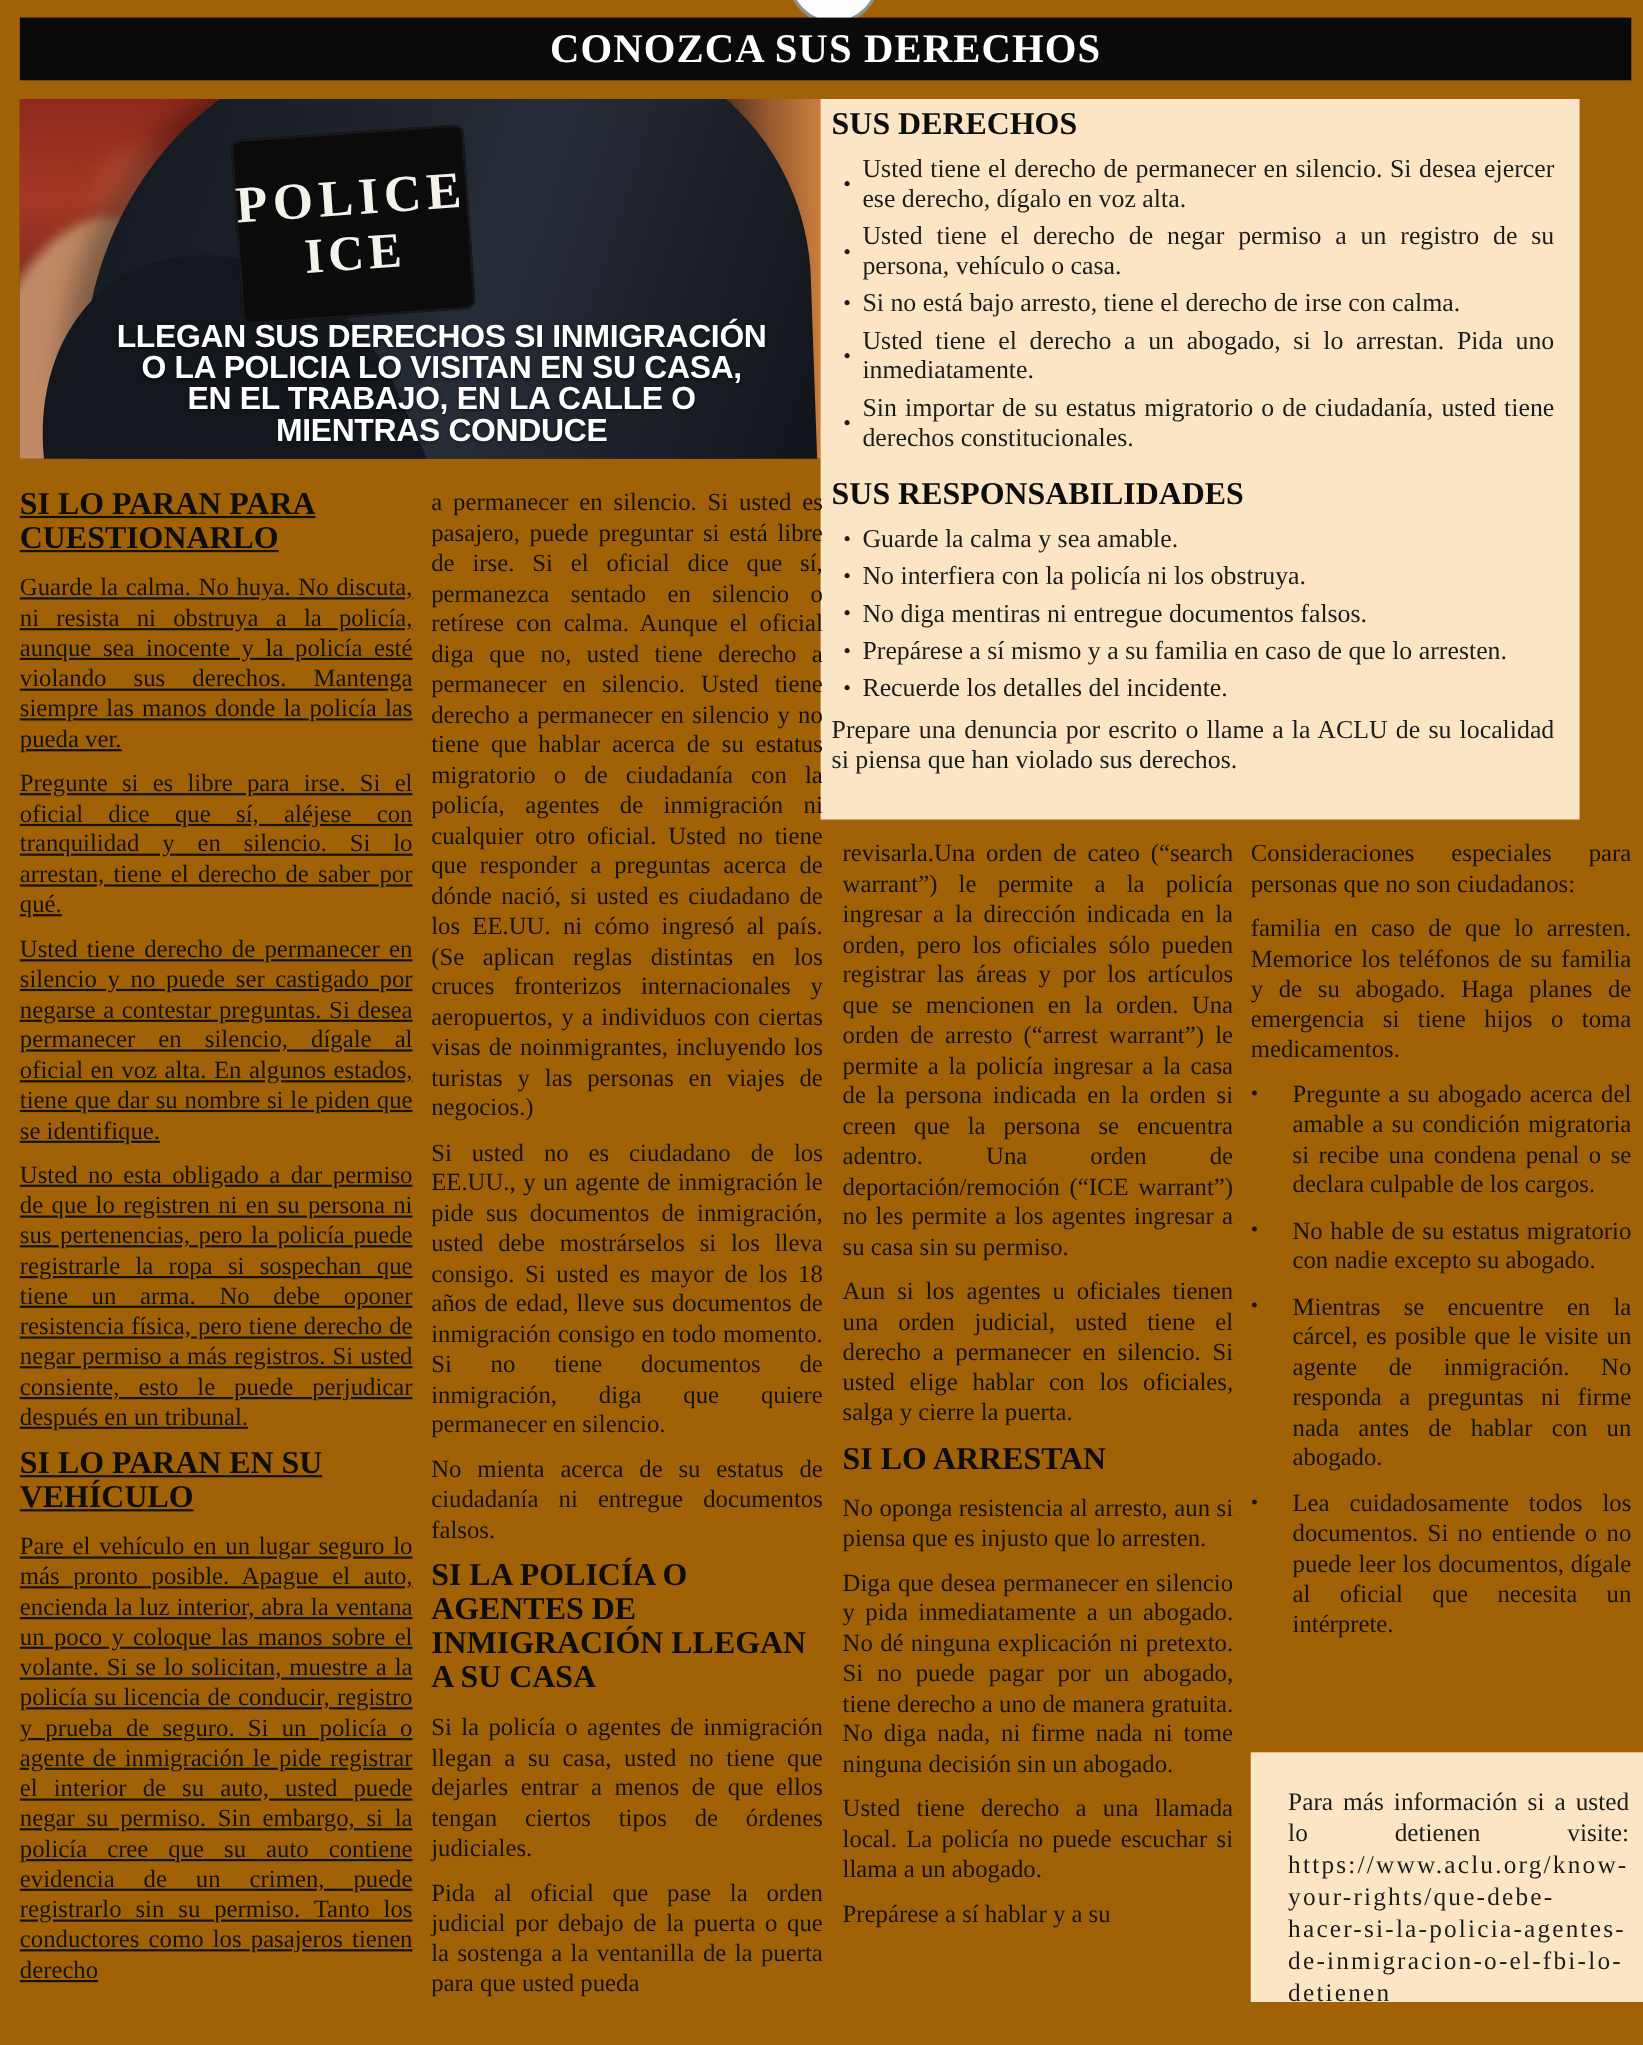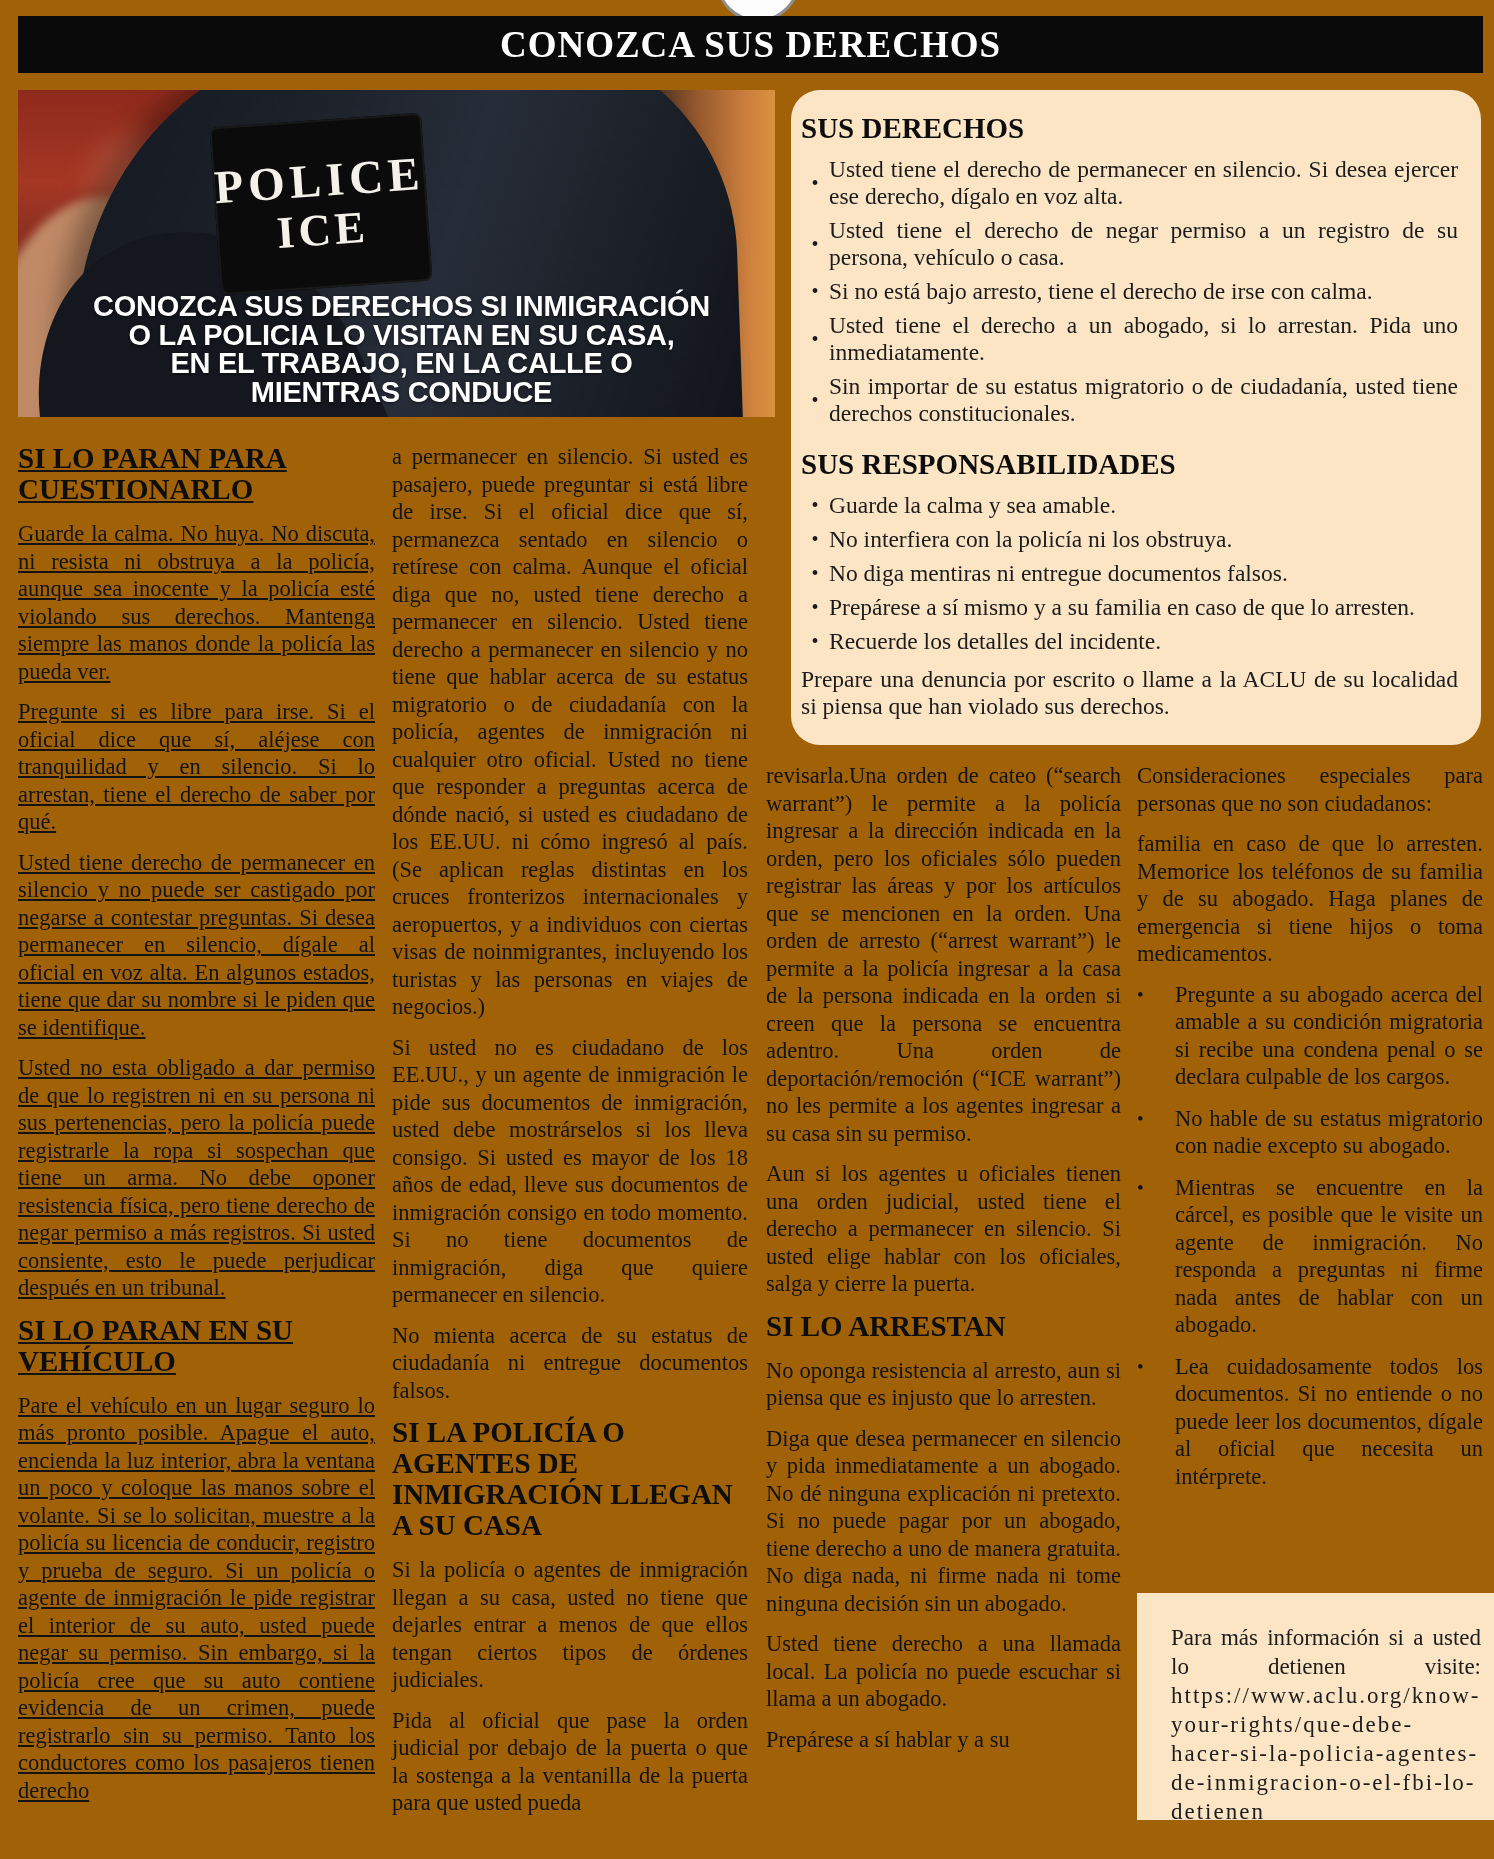--- a/index.html
+++ b/index.html
@@ -35,22 +35,22 @@
     background:#0b0b0c; transform:rotate(-4deg); border-radius:8px;
     display:flex; flex-direction:column; align-items:center; justify-content:center;
     box-shadow: inset 0 0 0 2px #191919; }
   .ph-patch .l1 { font-weight:700; font-size:47px; line-height:52px; color:#f4f1ea; letter-spacing:5px; }
   .ph-patch .l2 { font-weight:700; font-size:45px; line-height:48px; color:#f4f1ea; letter-spacing:4px; }
   .ph-caption { position:absolute; left:38px; right:28px; top:202px; text-align:center;
     font-family:"Liberation Sans", sans-serif; font-weight:700; font-size:29px;
     line-height:28.5px; color:#ffffff; letter-spacing:-0.3px;
     text-shadow:0 1px 3px rgba(0,0,0,0.6); }
   
-  .rights-box { position:absolute; left:791px; top:90px; width:690px; height:655px;
-    background:#fce5c5; box-sizing:border-box; padding:23px 23px 0 10px; color:#1c1c1c;border-radius:29px; }
+  .rights-box { position:absolute; left:746px; top:90px; width:690px; height:655px;
+    background:#fce5c5; box-sizing:border-box; padding:8px 23px 0 10px; color:#1c1c1c; }
   .rights-box h2 { margin:0 0 12px 0; font-size:29px; line-height:31px; color:#0d0d0d; }
   .rights-box h2.second { margin-top:22px; }
   .bullet-item { display:flex; margin:0 0 7px 0; font-size:23.5px; line-height:27px;align-items:center; }
   .bullet-item .bdot { flex:0 0 28px; text-align:center; font-size:20px; }
   .bullet-item .bdot::before { content:"•"; }
   .bullet-item .btext { flex:1; text-align:justify; }
   .box-footer { margin-top:11px; font-size:23.5px; line-height:27px; text-align:justify; }
   .info-box { position:absolute; left:1137px; top:1593px; width:370px; height:227px;
     background:#fce5c5; box-sizing:border-box; padding:30px 26px 0 34px;
     font-size:23px; line-height:29px; color:#1c1c1c; text-align:justify; }
@@ -86,21 +86,21 @@
     <div class="ph-pink"></div>
     <div class="ph-orange"></div>
     <div class="ph-hand"></div>
     <div class="ph-jacket"></div>
     <div class="ph-shoulder"></div>
     <div class="ph-patch">
       <div class="l1">POLICE</div>
       <div class="l2">ICE</div>
     </div>
     <div class="ph-caption">
-      <div>CONOZCA SUS DERECHOS SI INMIGRACIÓN</div>
+      <div>LLEGAN SUS DERECHOS SI INMIGRACIÓN</div>
       <div>O LA POLICIA LO VISITAN EN SU CASA,</div>
       <div>EN EL TRABAJO, EN LA CALLE O</div>
       <div>MIENTRAS CONDUCE</div>
     </div>
   </div>
 
   <div class="rights-box">
     <h2>SUS DERECHOS</h2>
     <div class="bullet-item">
       <span class="bdot"></span>

